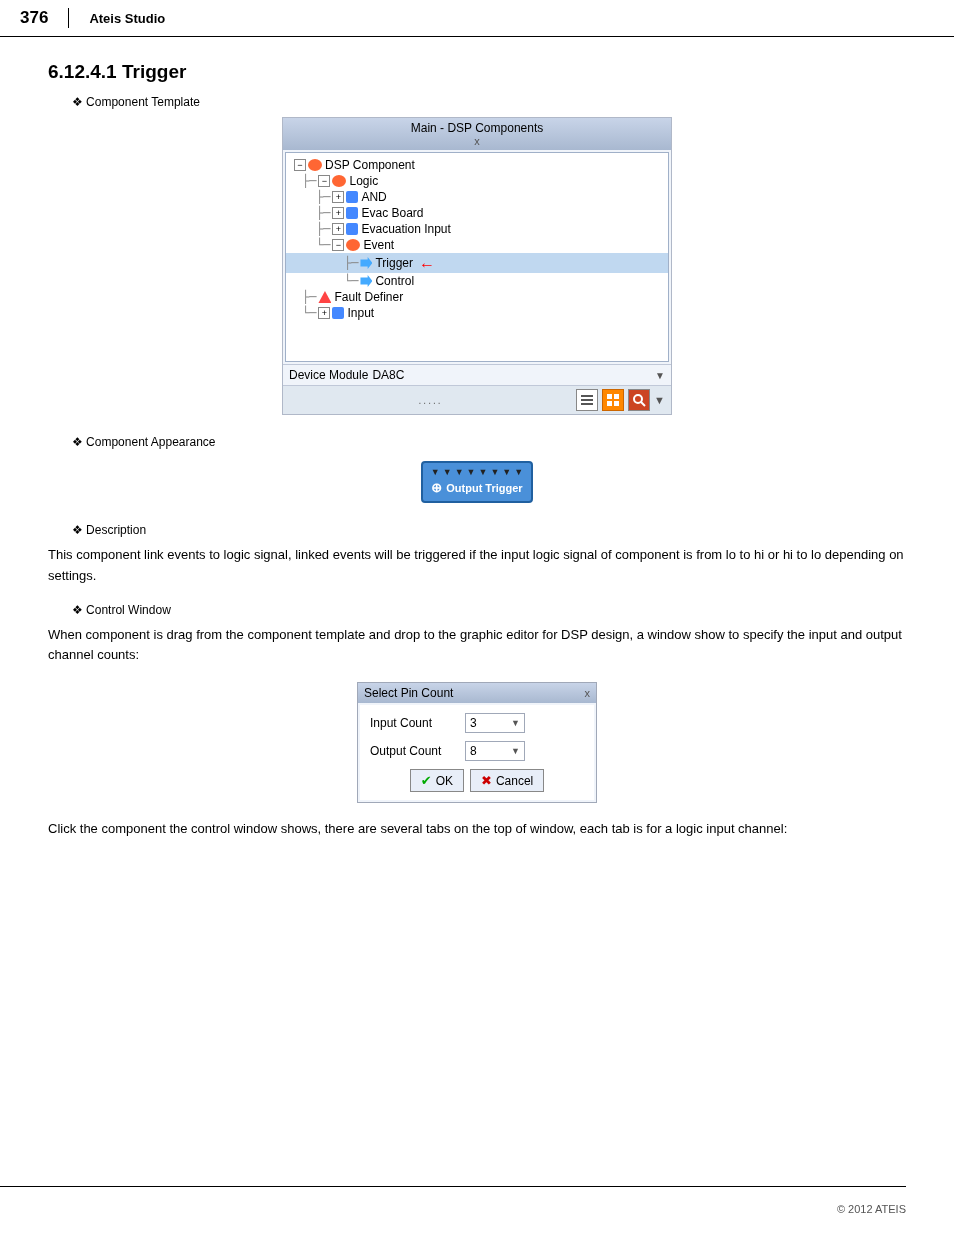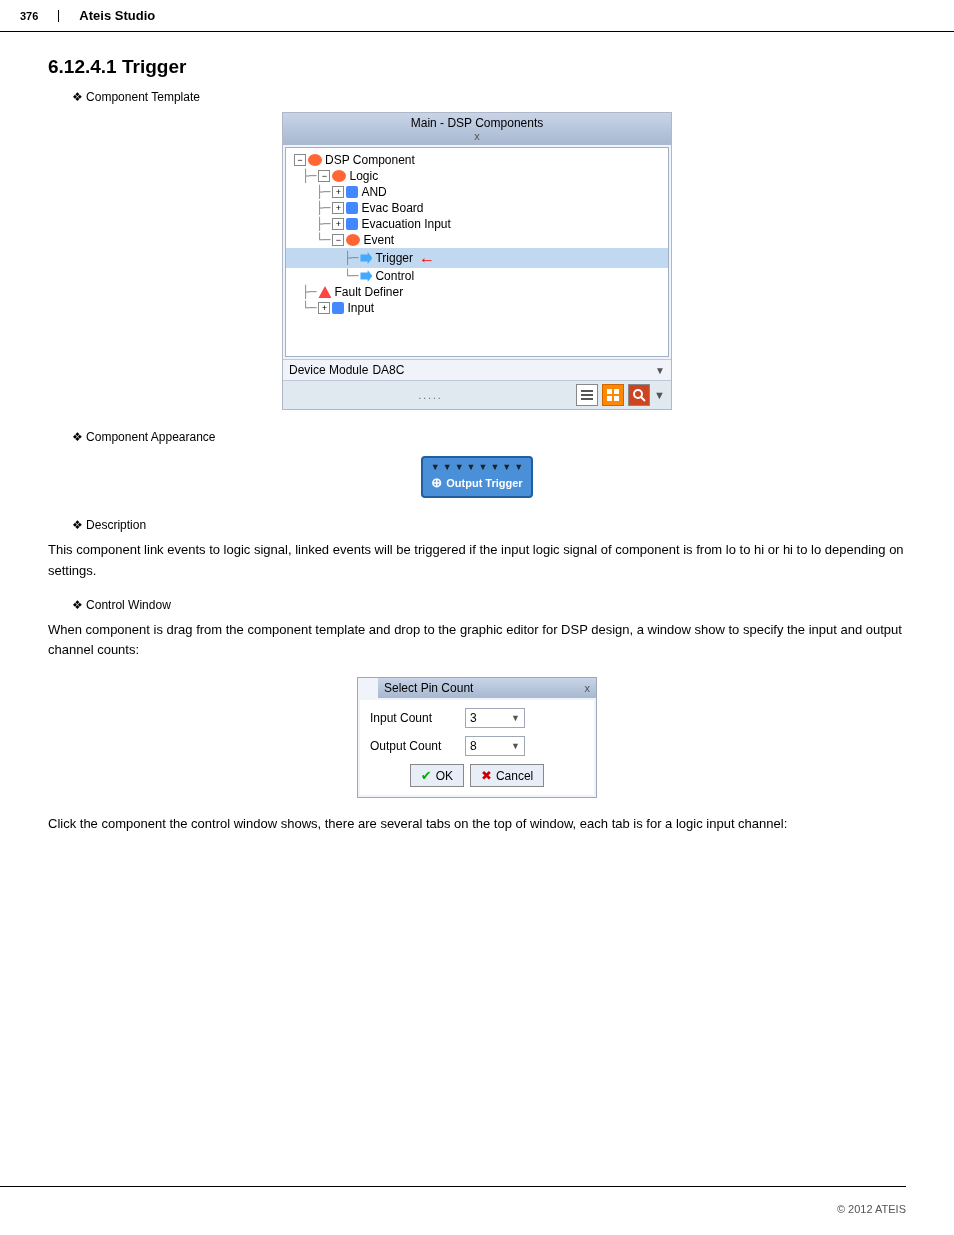--- a/index.html
+++ b/index.html
@@ -16,21 +16,21 @@
     
     .page-header {
       display: flex;
       align-items: center;
       border-bottom: 1px solid #000;
       padding: 8px 20px;
       margin-bottom: 0;
     }
     .page-number {
       font-weight: bold;
-      font-size: 11px;
+      font-size: 17px;
       margin-right: 20px;
       border-right: 1px solid #000;
       padding-right: 20px;
     }
     .app-title {
       font-weight: bold;
       font-size: 13px;
     }
 
     
@@ -219,21 +219,20 @@
       margin: 12px auto 16px auto;
       font-size: 12px;
     }
     .select-pin-titlebar {
       background: linear-gradient(to bottom, #c8d4e8, #a8b8d0);
       padding: 3px 6px;
       display: flex;
       justify-content: space-between;
       align-items: center;
       font-size: 12px;
-      margin-left: 20px;
     }
     .select-pin-body {
       background: #fff;
       margin: 2px;
       padding: 8px 10px;
     }
     .pin-row-field {
       display: flex;
       align-items: center;
       margin-bottom: 8px;

